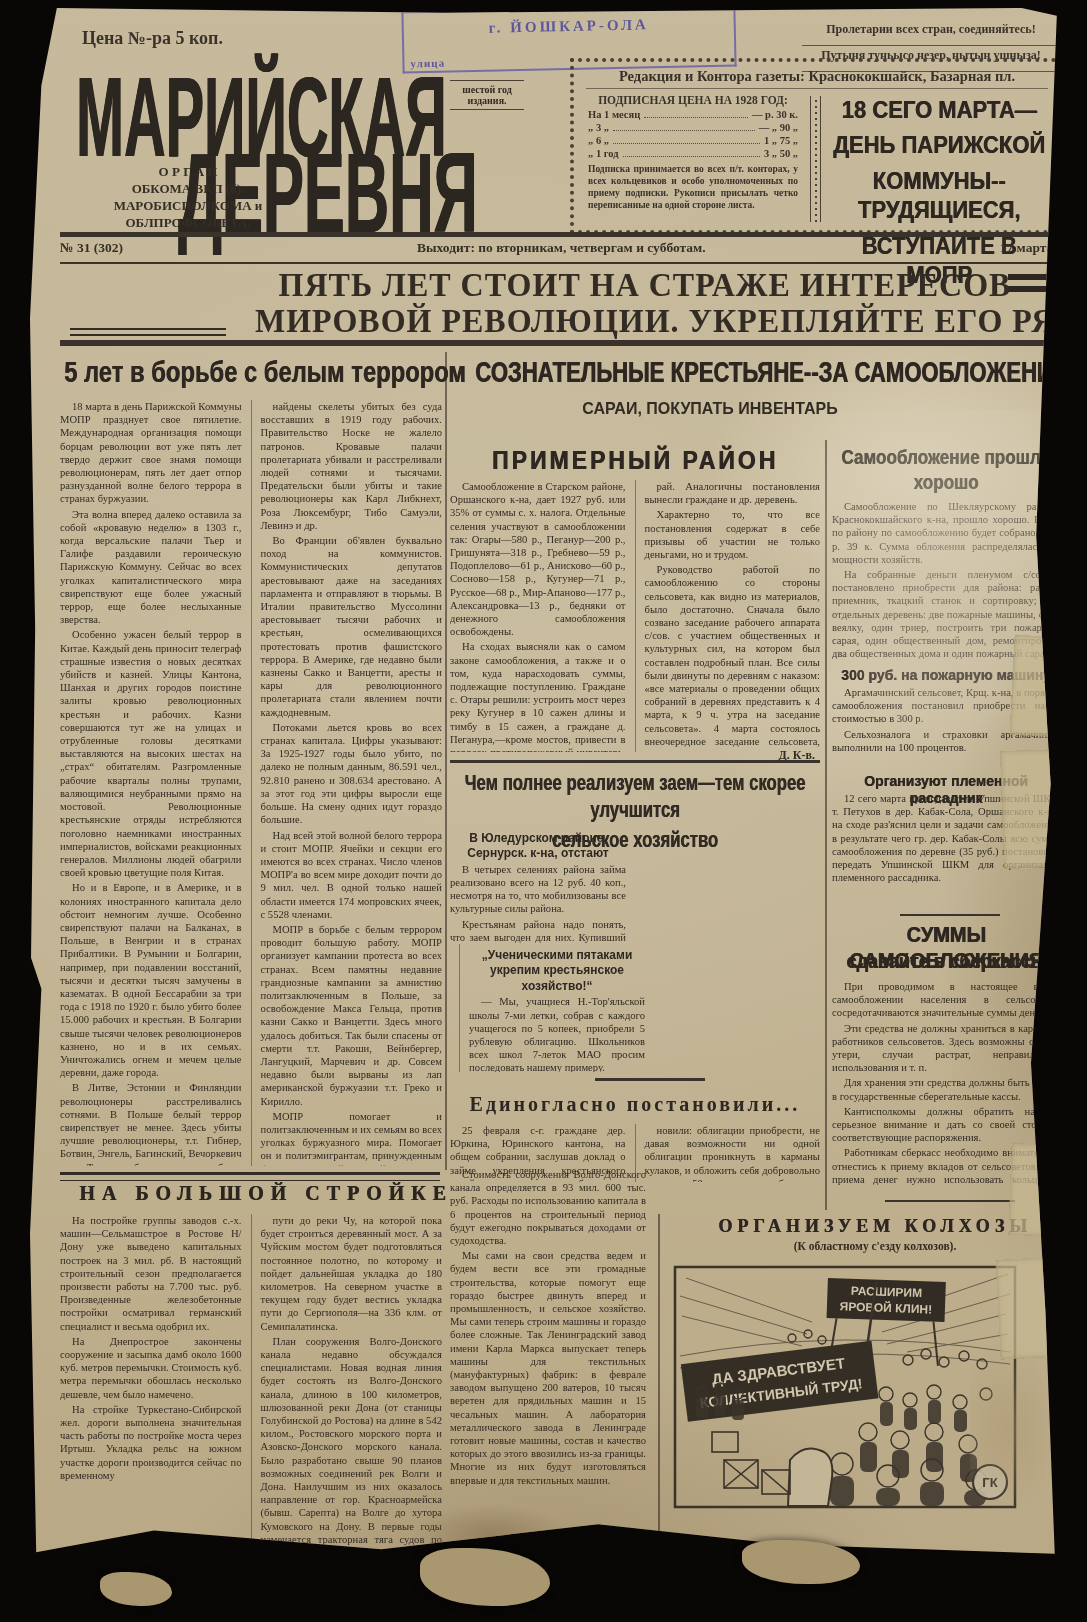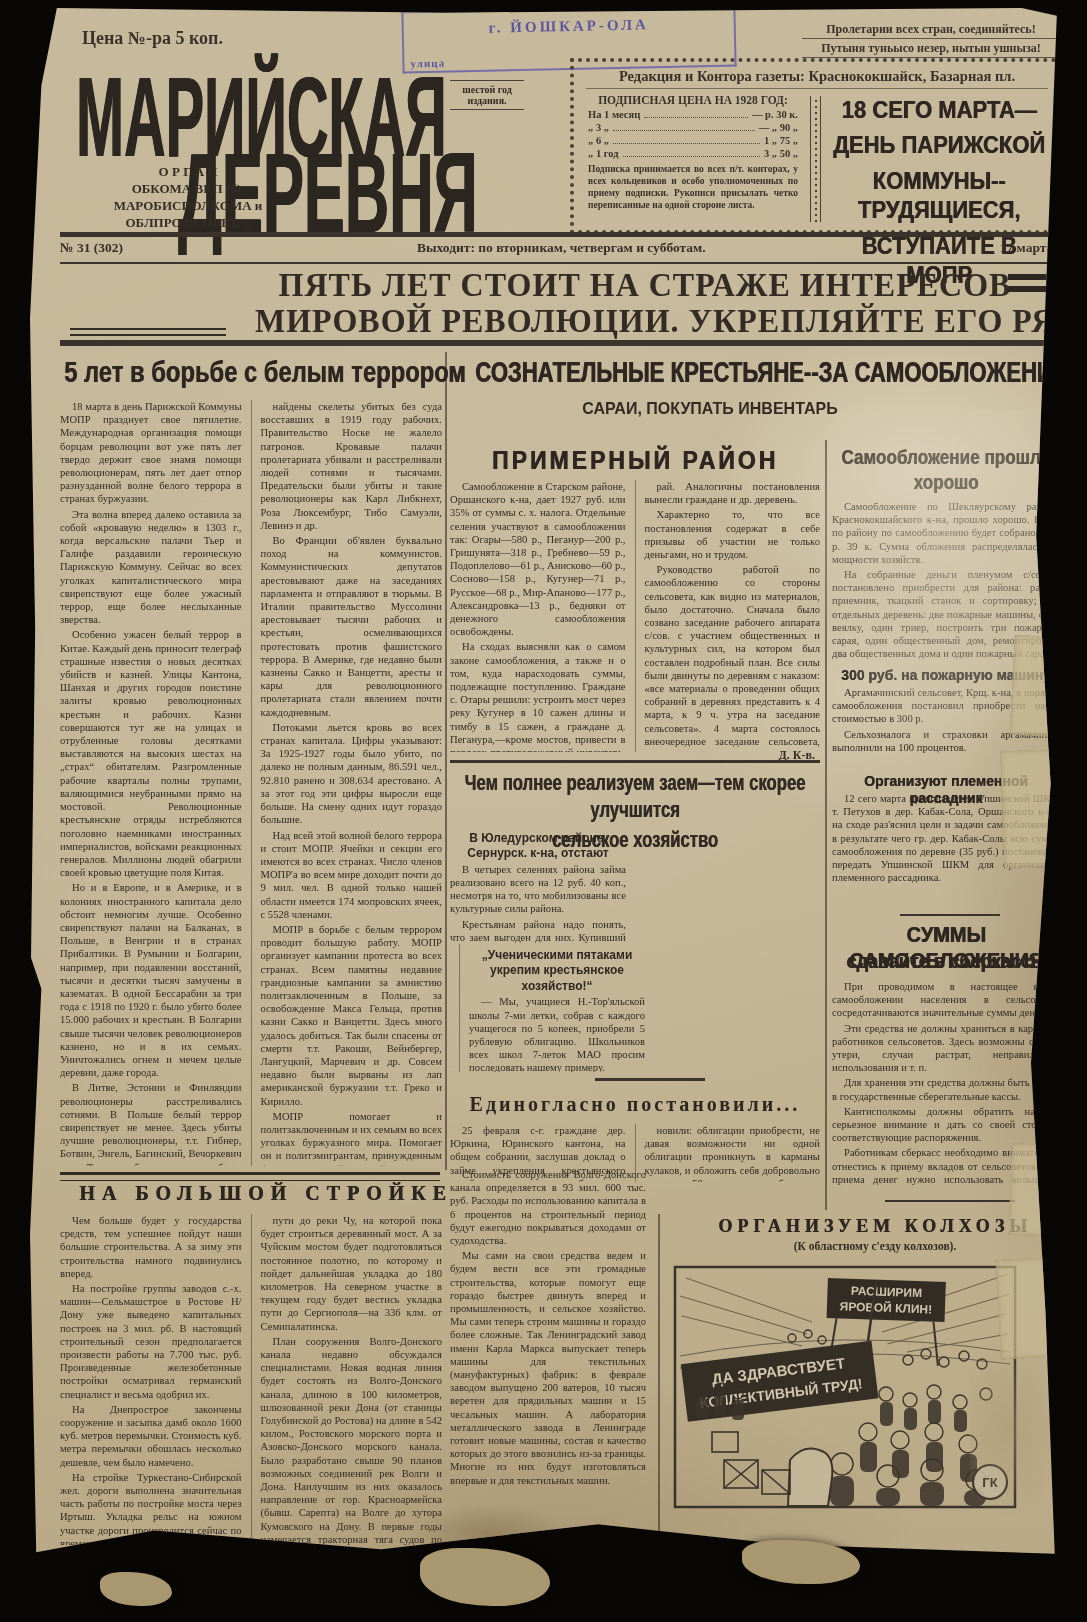--- a/index.html
+++ b/index.html
@@ -28,21 +28,21 @@
   
   .price{left:52px;top:20px;font-weight:bold;font-size:18px;color:#3a332b;}
   .stamp{
     left:372px;top:0px;width:330px;height:58px;transform:rotate(-1.2deg);
     border:2.5px solid rgba(92,85,168,.75);border-top-color:rgba(92,85,168,.45);
     color:rgba(82,76,160,.9);font-weight:bold;
   }
   .stamp .city{position:absolute;left:0;right:0;top:8px;text-align:center;font-size:15px;letter-spacing:3px;}
   .stamp .street{position:absolute;left:6px;bottom:2px;font-size:11px;letter-spacing:1px;}
   .motto{left:772px;top:14px;width:258px;font-size:12px;font-weight:bold;text-align:center;color:#39322a;}
-  .motto p{margin:0 0 2px;border-bottom:1px solid rgba(58,50,42,.75);padding-bottom:1px;}
+  .motto p{margin:0 0 2px;border-bottom:1px solid rgba(58,50,42,.75);padding-bottom:8px;}
   .title-line{font-family:"Liberation Sans","DejaVu Sans",sans-serif;font-weight:bold;color:#2c2620;
     text-shadow:1px 0 currentColor,-.5px 0 currentColor;transform-origin:left top;line-height:1;}
   .title1{left:46px;top:52px;font-size:96px;transform:scale(.60,1.18);}
   .title2{left:148px;top:128px;font-size:96px;transform:scale(.64,1.18);}
   .organ{left:58px;top:156px;width:200px;font-weight:bold;font-size:13px;line-height:1.3;text-align:center;color:#352e26;}
   .organ p{margin:0;}
   .edition{left:420px;top:72px;width:74px;font-size:10px;font-weight:bold;text-align:center;
     border-top:1.5px solid #4a4136;border-bottom:1.5px solid #4a4136;padding:3px 0;}
   .edition p{margin:0;}
   .chainbox{left:540px;top:50px;width:486px;height:168px;border:4px dotted #4a4136;}
@@ -312,21 +312,20 @@
       <p>Эти средства не должны храниться в карманах работников сельсоветов. Здесь возможны случаи утери, случаи растрат, неправильного использования и т. п.</p>
       <p>Для хранения эти средства должны быть сданы в государственные сберегательные кассы.</p>
       <p>Кантисполкомы должны обратить на это серьезное внимание и дать со своей стороны соответствующие распоряжения.</p>
       <p>Работникам сберкасс необходимо внимательно отнестись к приему вкладов от сельсоветов. Для приема денег нужно использовать кольцевую почту и письмоносцев.</p>
     </div>
   <div class="abs rule" style="left:855px;top:1192px;width:130px;height:2px;"></div>
 
   <h2 class="abs h-constr">НА БОЛЬШОЙ СТРОЙКЕ</h2>
   <div class="abs cols" style="left:30px;top:1206px;width:382px;height:331px;">
     <div class="col" style="width:182px;">
-        <p>Чем больше будет у государства средств, тем успешнее пойдут наши большие строительства. А за зиму эти строительства намного подвинулись вперед.</p>
         <p>На постройке группы заводов с.-х. машин—Сельмашстрое в Ростове Н/Дону уже выведено капитальных построек на 3 мил. рб. В настоящий строительный сезон предполагается произвести работы на 7.700 тыс. руб. Произведенные железобетонные постройки осматривал германский специалист и весьма одобрил их.</p>
         <p>На Днепрострое закончены сооружение и засыпка дамб около 1600 куб. метров перемычки. Стоимость куб. метра перемычки обошлась несколько дешевле, чем было намечено.</p>
         <p>На стройке Туркестано-Сибирской жел. дороги выполнена значительная часть работы по постройке моста через Иртыш. Укладка рельс на южном участке дороги производится сейчас по временному</p>
       </div>
     <div class="col" style="width:182px;">
         <p>пути до реки Чу, на которой пока будет строиться деревянный мост. А за Чуйским мостом будет подготовляться постоянное полотно, по которому и пойдет дальнейшая укладка до 180 километров. На северном участке в текущем году будет вестись укладка пути до Сергиополя—на 336 клм. от Семипалатинска.</p>
         <p>План сооружения Волго-Донского канала недавно обсуждался специалистами. Новая водная линия будет состоять из Волго-Донского канала, длиною в 100 километров, шлюзованной реки Дона (от станицы Голубинской до Ростова) на длине в 542 килом., Ростовского морского порта и Азовско-Донского морского канала. Было разработано свыше 90 планов возможных соединений рек Волги и Дона. Наилучшим из них оказалось направление от гор. Красноармейска (бывш. Сарепта) на Волге до хутора Кумовского на Дону. В первые годы намечается тракторная тяга судов по каналу, а потом—электровозная.</p>
       </div>
   </div>
   <div class="abs col" style="left:420px;top:1160px;width:196px;height:378px;">

